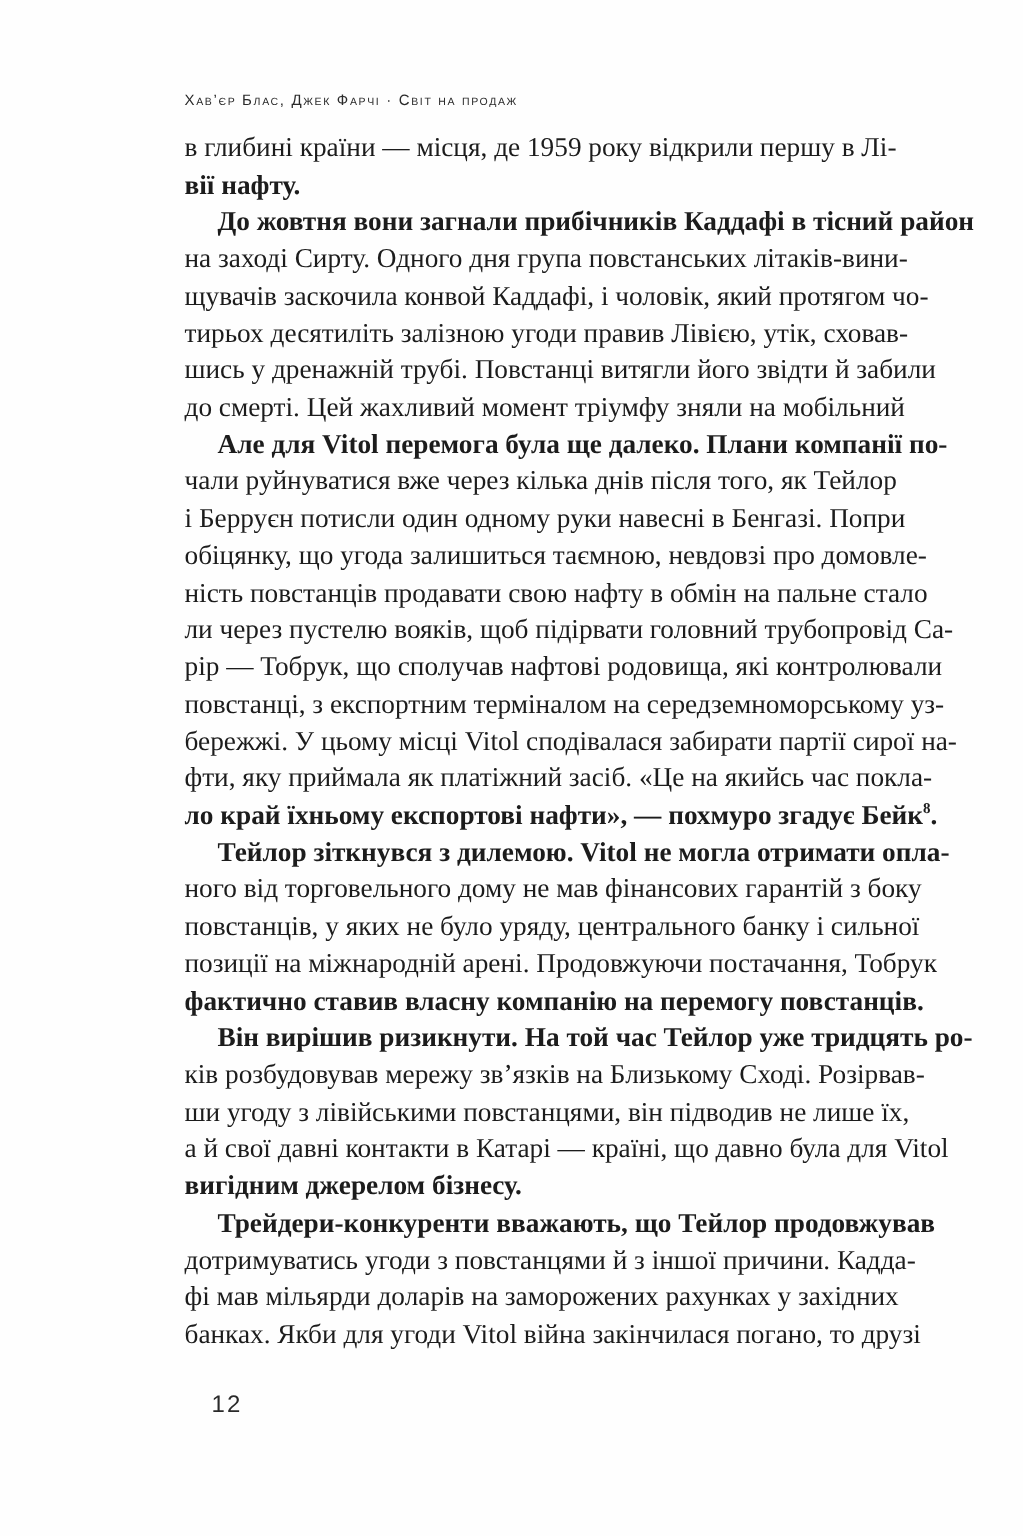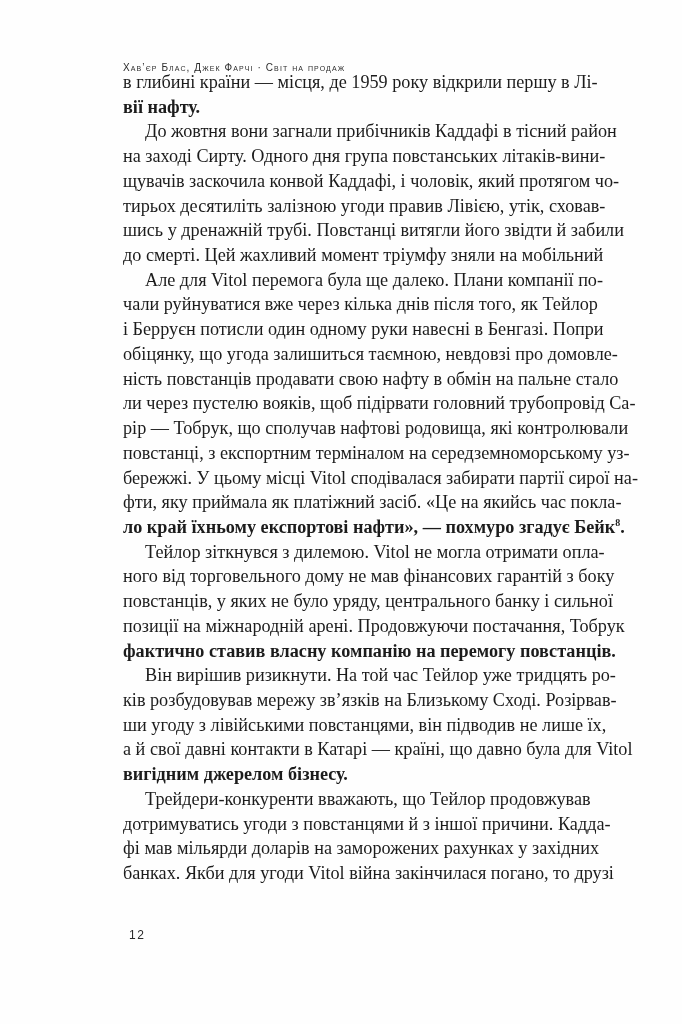--- a/index.html
+++ b/index.html
@@ -29,47 +29,48 @@
       font-family: "Liberation Sans", sans-serif;
       font-size: 10px;
       letter-spacing: 1.1px;
       color: #2a2a2a;
       font-variant: small-caps;
       white-space: nowrap;
     }
     .text-block {
       position: absolute;
       left: 123px;
-      top: 70px;
+      top: 86px;
       width: 458px;
     }
     .line {
       display: block;
       height: 24.72px;
       line-height: 24.72px;
       font-family: "Liberation Serif", serif;
       font-size: 18.2px;
       white-space: nowrap;
       text-align: justify;
       text-align-last: justify;
       color: #1c1c1c;
     }
     .line.indent {
       padding-left: 22px;
+      font-weight: bold;
     }
     .line.last {
       text-align-last: left;
       font-weight: bold;
     }
     .page-number {
       position: absolute;
-      left: 129px;
+      left: 141px;
       top: 928px;
       font-family: "Liberation Sans", sans-serif;
-      font-size: 12px;
+      font-size: 16px;
       letter-spacing: 1.5px;
       color: #2a2a2a;
     }
     sup {
       font-size: 10px;
       line-height: 0;
       vertical-align: 7px;
     }
   </style>
 </head>

